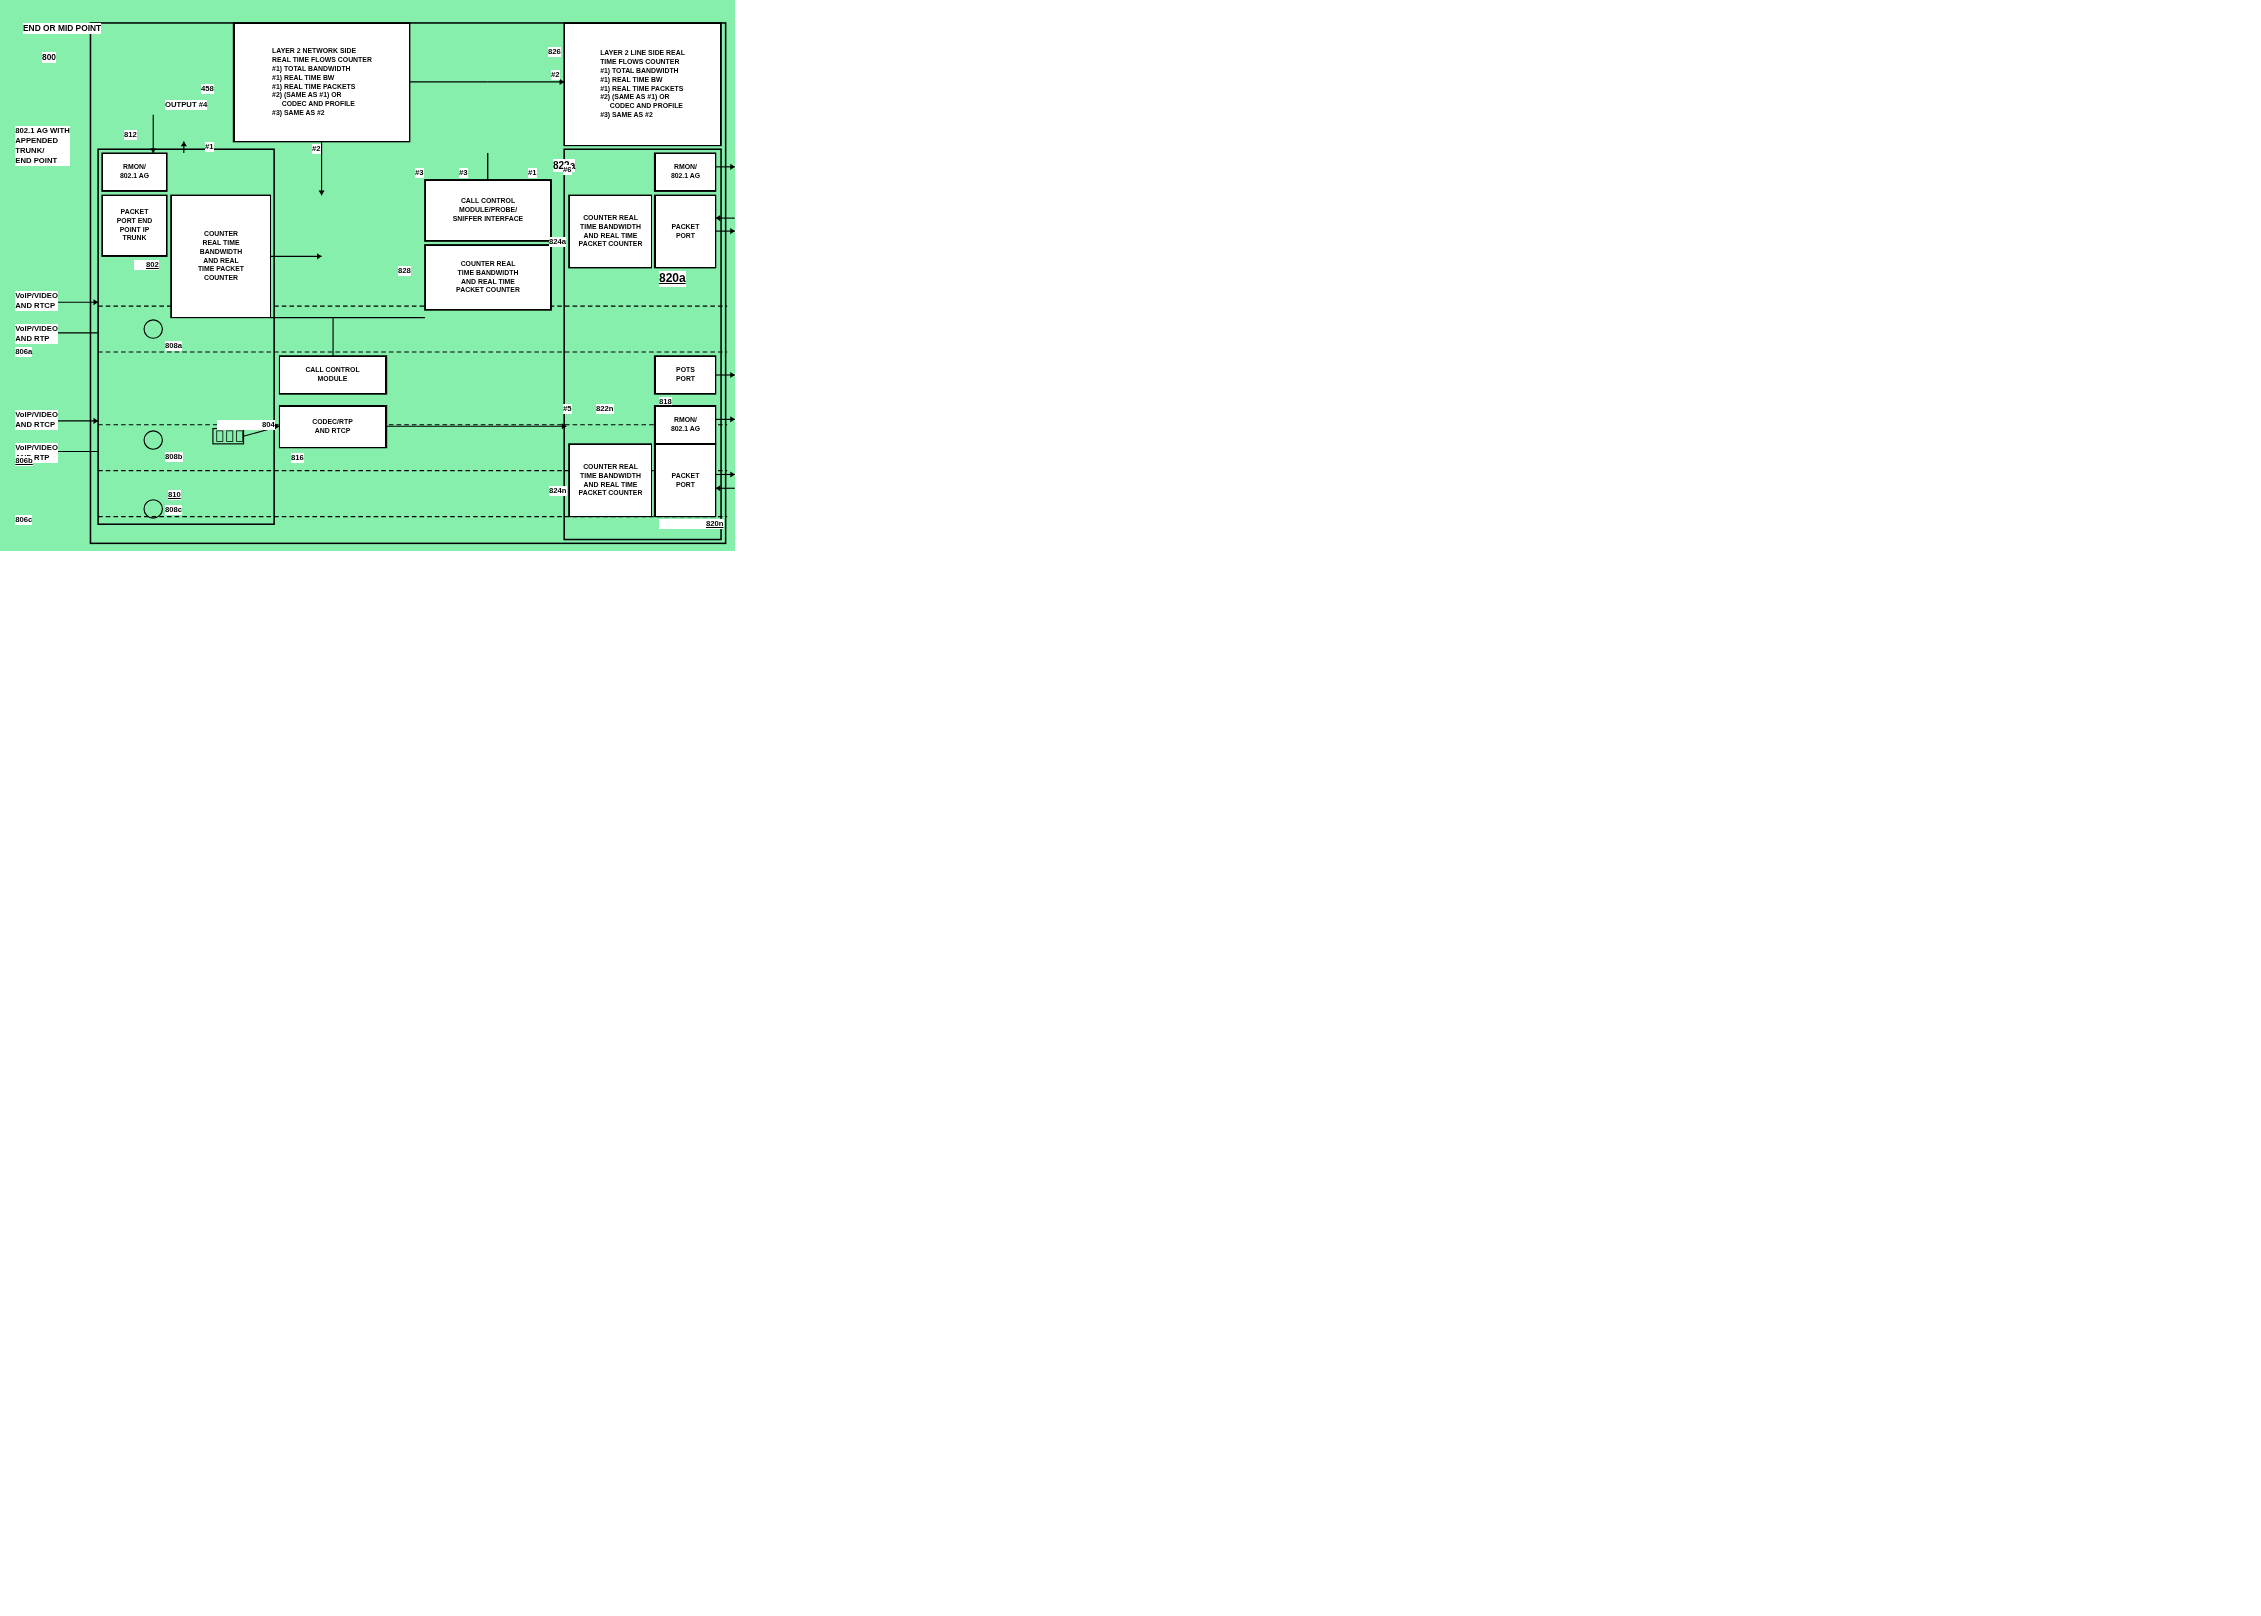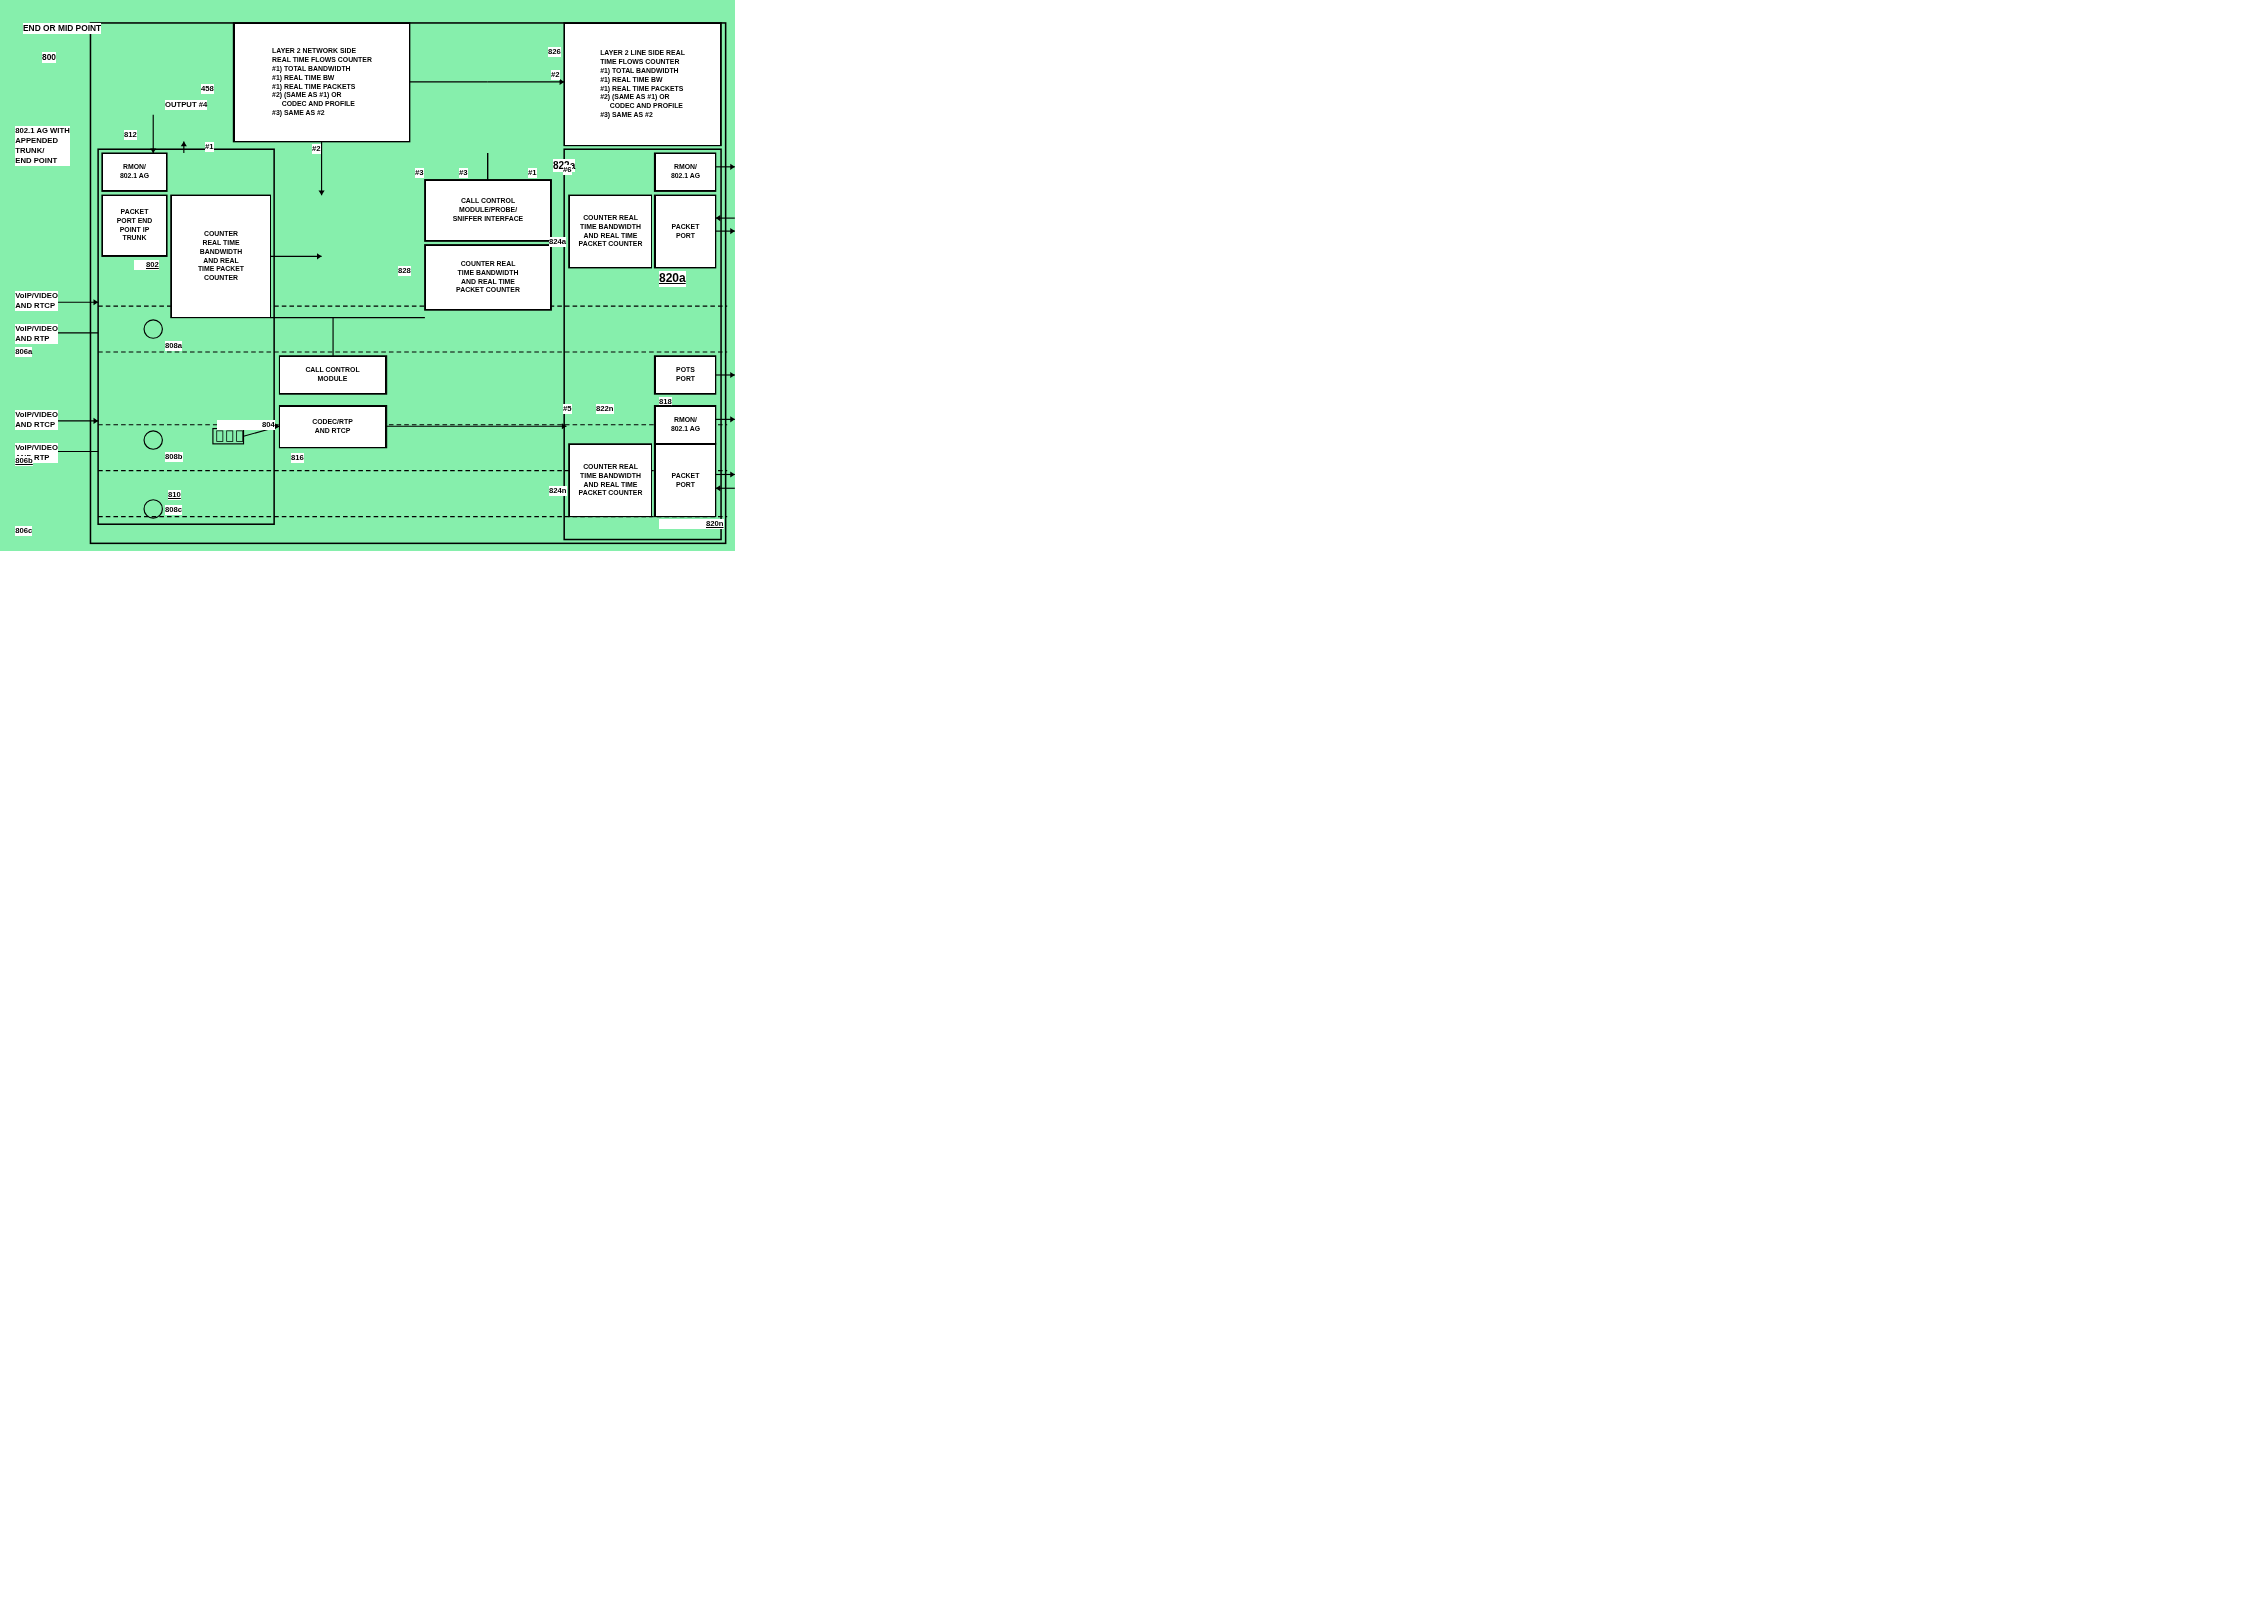--- a/index.html
+++ b/index.html
@@ -251,17 +251,17 @@
   <div class="label label-left" style="left:15.3px; top:291px; font-size:7.7px;">VoIP/VIDEO<br>AND RTCP</div>
   <div class="label label-left" style="left:15.3px; top:324px; font-size:7.7px;">VoIP/VIDEO<br>AND RTP</div>
   <div class="label label-left" style="left:15.3px; top:347px; font-size:7.7px;">806a</div>
   <div class="label" style="left:165px; top:341px; font-size:7.7px;">808a</div>
 
   <div class="label label-left" style="left:15.3px; top:410px; font-size:7.7px;">VoIP/VIDEO<br>AND RTCP</div>
   <div class="label label-left" style="left:15.3px; top:443px; font-size:7.7px;">VoIP/VIDEO<br>AND RTP</div>
   <div class="label label-left" style="left:15.3px; top:456px; font-size:7.7px;text-decoration:underline;">806b</div>
   <div class="label" style="left:165px; top:452px; font-size:7.7px;">808b</div>
 
-  <div class="label label-left" style="left:15.3px; top:526px; font-size:7.7px;">806c</div>
+  <div class="label label-left" style="left:15.3px; top:515px; font-size:7.7px;">806c</div>
   <div class="label" style="left:165px; top:505px; font-size:7.7px;">808c</div>
 
 </div>
 
 
 </body></html>

